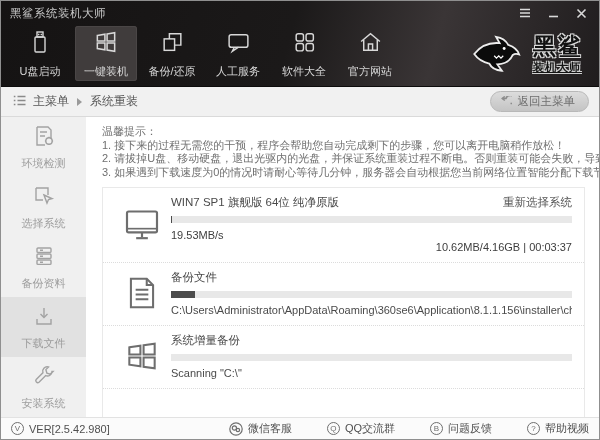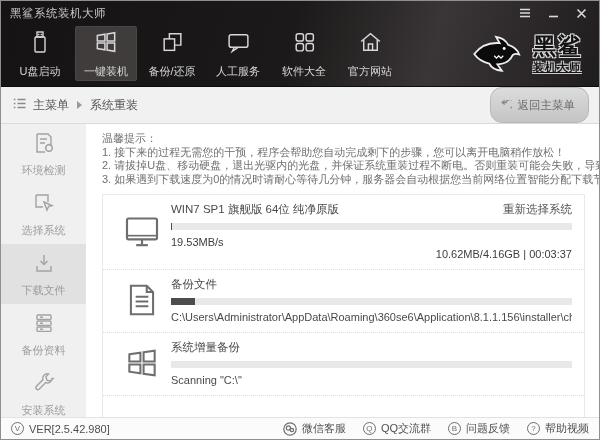--- a/index.html
+++ b/index.html
@@ -28,21 +28,21 @@
       text-shadow:-1px -1px 0 #dcdcdc,1px -1px 0 #dcdcdc,-1px 1px 0 #dcdcdc,1px 1px 0 #dcdcdc; }
   .brand-sub { font-size:11px; font-weight:bold; color:#151515; margin-top:4px; letter-spacing:1px;
       text-shadow:-1px -1px 0 #cfcfcf,1px -1px 0 #cfcfcf,-1px 1px 0 #cfcfcf,1px 1px 0 #cfcfcf;text-decoration:underline; }
 
   
   .crumbbar { flex:0 0 30px; background:#f1f1f1; border-bottom:1px solid #dadada; display:flex; align-items:center; padding:0 10px 0 12px; }
   .crumbbar .list-icon svg { stroke:#8a8a8a; fill:none; stroke-width:1.5; }
   .crumb-link { color:#555; font-size:12px; margin-left:7px; cursor:pointer; }
   .crumb-sep { width:0; height:0; border-left:5px solid #9a9a9a; border-top:4px solid transparent; border-bottom:4px solid transparent; margin:0 8px; }
   .crumb-cur { color:#555; font-size:12px; }
-  .back-btn { margin-left:auto; height:36px; display:flex; align-items:center; gap:6px; background:linear-gradient(#dcdcdc,#c4c4c4); border:1px solid #b8b8b8; border-radius:12px; padding:0 13px 0 9px; color:#6e6e6e; font-size:11.5px; cursor:pointer; }
+  .back-btn { margin-left:auto; height:21px; display:flex; align-items:center; gap:6px; background:linear-gradient(#dcdcdc,#c4c4c4); border:1px solid #b8b8b8; border-radius:12px; padding:0 13px 0 9px; color:#6e6e6e; font-size:11.5px; cursor:pointer; }
   .back-btn svg { stroke:#8c8c8c; fill:none; stroke-width:1.6; }
 
   
   .bodyrow { flex:1; display:flex; min-height:0; }
   .sidebar { flex:0 0 85px; background:#f0f0f0; display:flex; flex-direction:column; }
   .side-item { flex:0 0 60px; display:flex; flex-direction:column; align-items:center; justify-content:center; gap:5px; cursor:pointer; }
   .side-item svg { stroke:#a2a2a2; fill:none; stroke-width:1.4; }
   .side-item .s-label { font-size:11px; color:#9c9c9c; }
   .side-item.active { background:#e1e1e1; }
 
@@ -63,21 +63,21 @@
   .pbar .fill { height:100%; background:#4c4c4c; width:0; }
   .line-bot { display:flex; font-size:11px; color:#3d3d3d;flex-direction:column; }
   .line-bot .right { margin-left:auto; }
   .path-text { font-size:11px; color:#4a4a4a; white-space:nowrap; overflow:hidden; }
   .empty-row { height:42px; }
 
   
   .statusbar { flex:0 0 22px; border-top:1px solid #e2e2e2; background:#fbfbfb; display:flex; align-items:center; padding:0 10px; font-size:11px; color:#4f4f4f; }
   .circle-ic { width:13px; height:13px; border:1px solid #6f6f6f; border-radius:50%; display:inline-flex; align-items:center; justify-content:center; font-size:8px; color:#6f6f6f; flex:0 0 auto; }
   .ver { display:flex; align-items:center; gap:5px; }
-  .status-links { margin-left:auto; display:flex; align-items:center; gap:17px;justify-content:space-between; }
+  .status-links { margin-left:auto; display:flex; align-items:center; gap:35px;justify-content:space-between; }
   .status-link { display:flex; align-items:center; gap:5px; cursor:pointer; }
   .status-link svg { stroke:#6f6f6f; fill:none; stroke-width:1.2; }
 </style>
 </head>
 <body>
 
 <div class="window">
 
   <div class="header">
     <div class="titlebar">
@@ -209,40 +209,40 @@
       <div class="side-item">
         <span>
           <svg width="24" height="24" viewBox="0 0 24 24">
               <path d="M4 4h12v7"></path>
               <path d="M4 4v12h7"></path>
               <path d="M12 11l8 3.5-3.5 1L15 19l-3-8z"></path>
             </svg>
         </span>
         <span class="s-label">选择系统</span>
       </div>
-      <div class="side-item active">
-        <span>
-          <svg width="24" height="24" viewBox="0 0 24 24">
-              <path d="M12 4v9"></path>
-              <path d="M8.5 10L12 13.5 15.5 10"></path>
-              <path d="M5 15v5h14v-5"></path>
-            </svg>
-        </span>
-        <span class="s-label">下载文件</span>
-      </div>
       <div class="side-item">
         <span>
           <svg width="24" height="24" viewBox="0 0 24 24">
               <rect x="5" y="4" width="14" height="4.4" rx="1"></rect>
               <rect x="5" y="10" width="14" height="4.4" rx="1"></rect>
               <rect x="5" y="16" width="14" height="4.4" rx="1"></rect>
               <path d="M8 6.2h3M8 12.2h3M8 18.2h3"></path>
             </svg>
         </span>
         <span class="s-label">备份资料</span>
+      </div>
+      <div class="side-item active">
+        <span>
+          <svg width="24" height="24" viewBox="0 0 24 24">
+              <path d="M12 4v9"></path>
+              <path d="M8.5 10L12 13.5 15.5 10"></path>
+              <path d="M5 15v5h14v-5"></path>
+            </svg>
+        </span>
+        <span class="s-label">下载文件</span>
       </div>
       <div class="side-item">
         <span>
           <svg width="24" height="24" viewBox="0 0 24 24">
               <path d="M20 7.5a4.5 4.5 0 0 1-6.3 4.1L7 18.3a2 2 0 0 1-2.8-2.8l6.7-6.7A4.5 4.5 0 0 1 16.5 3l-2.6 2.6 1 3.5 3.5 1L21 7.5z"></path>
             </svg>
         </span>
         <span class="s-label">安装系统</span>
       </div>
     </div>

